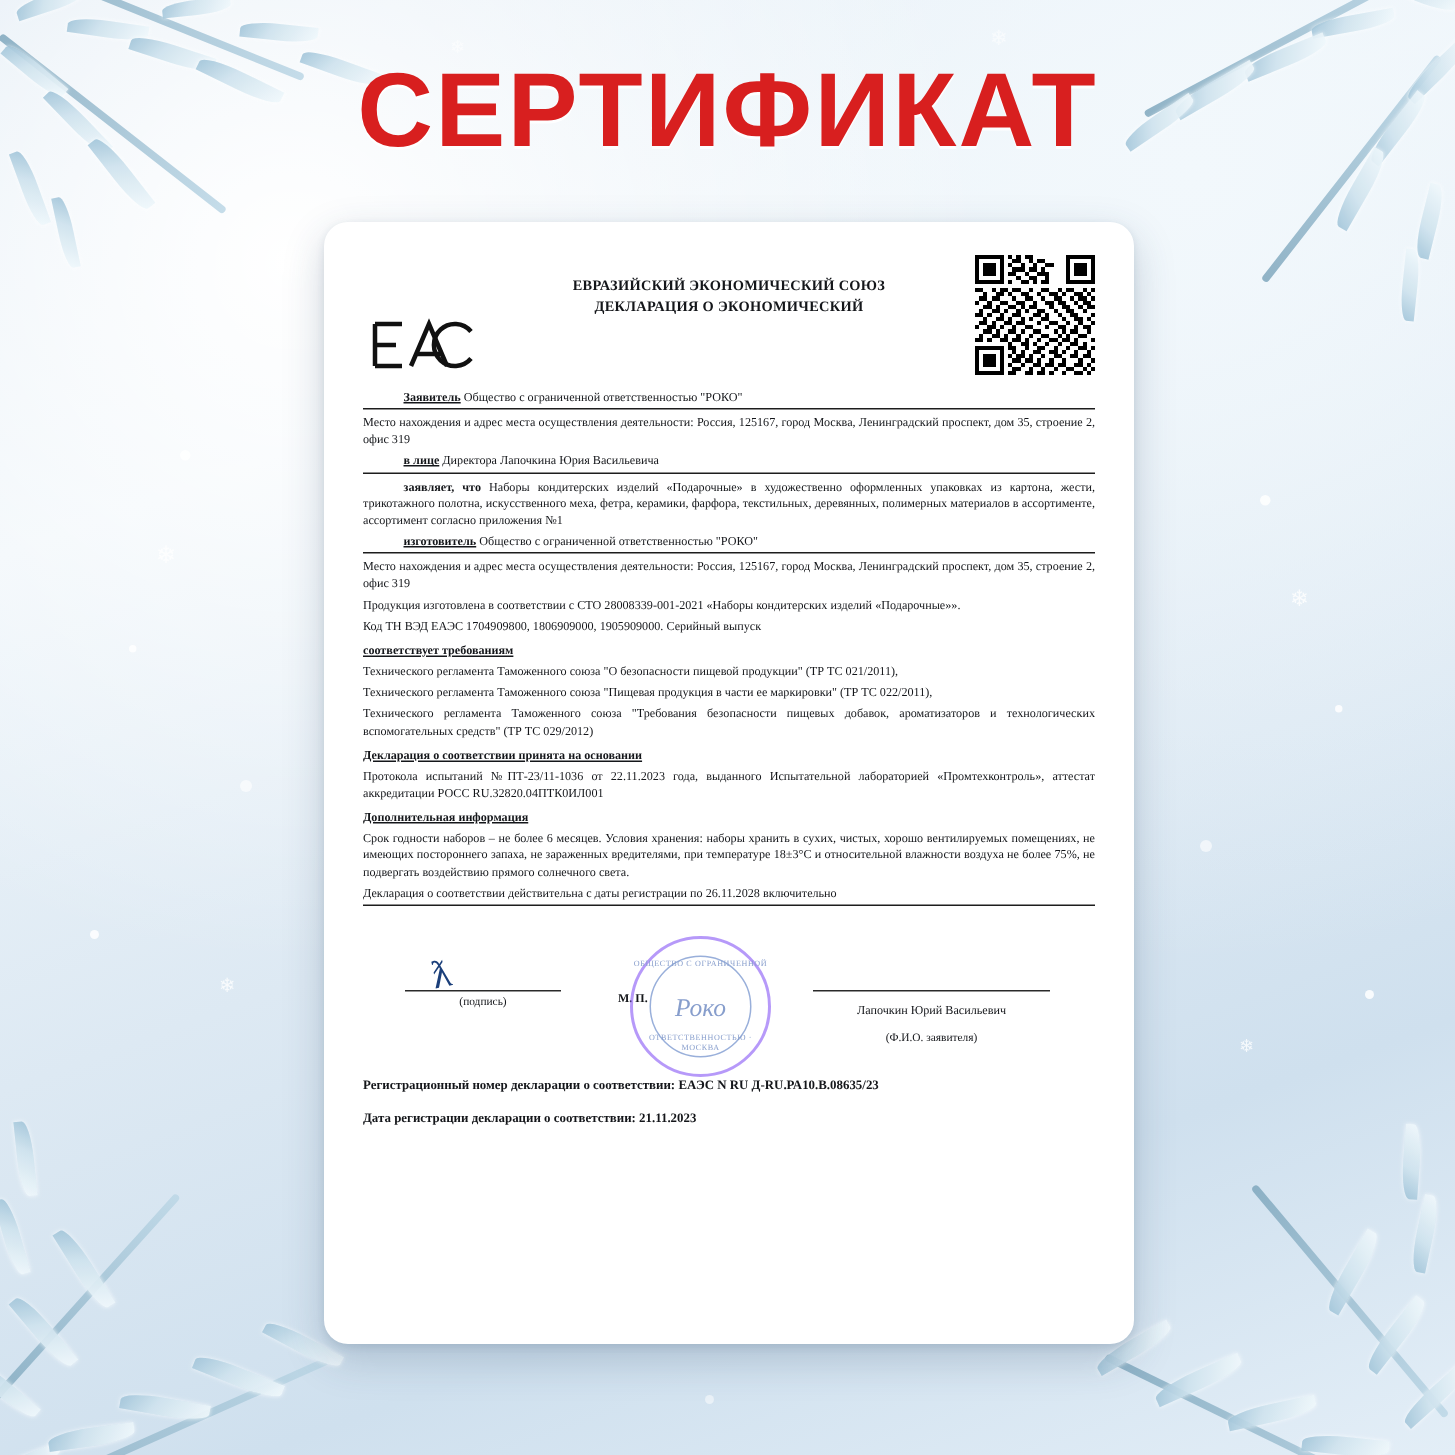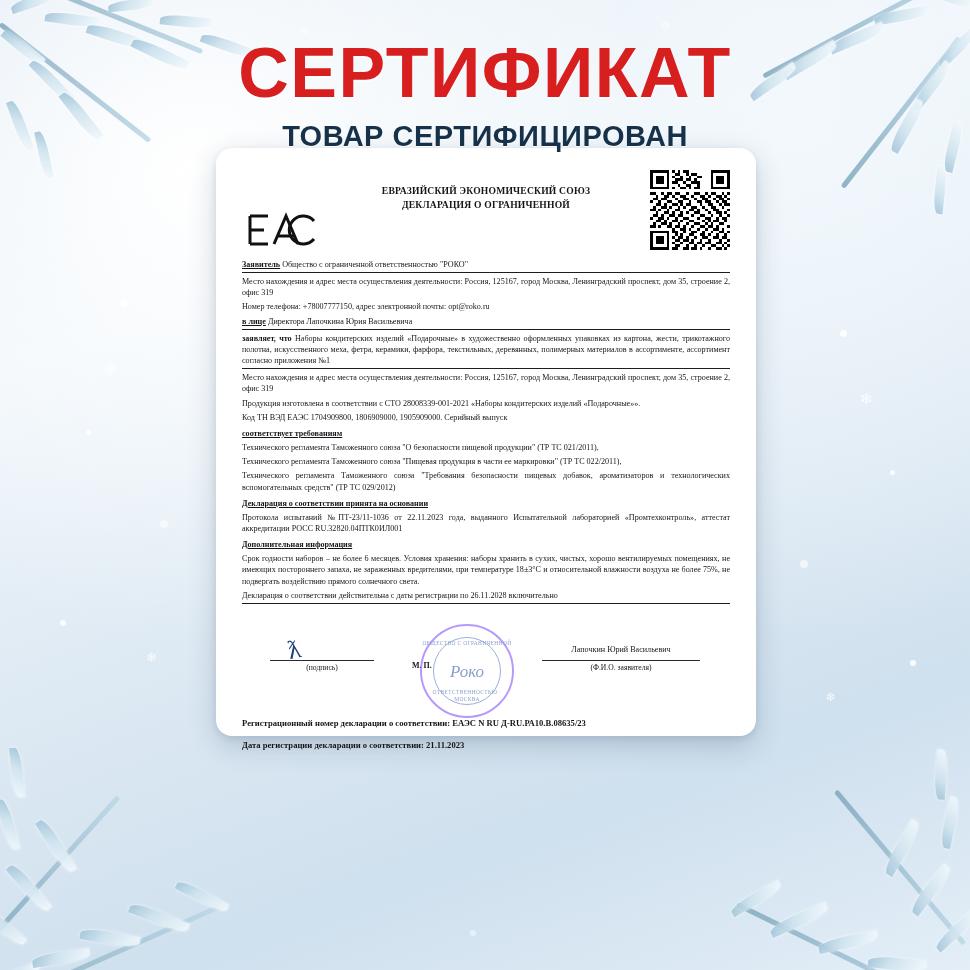--- a/index.html
+++ b/index.html
@@ -85,21 +85,21 @@
     color: #16314a;
     text-shadow: 0 1px 0 rgba(255,255,255,.8);
   }
 
   
   .doc {
     position: absolute;
     left: 216px;
     top: 148px;
     width: 540px;
-    height: 588px;
+    height: 748px;
     background: #ffffff;
     border-radius: 16px;
     box-shadow: 0 10px 28px rgba(40,70,100,.22), 0 2px 6px rgba(40,70,100,.12);
     padding: 22px 26px 18px 26px;
     box-sizing: border-box;
     z-index: 4;
     color: #14161a;
     font-size: 8.1px;
     line-height: 1.38;
   }
@@ -126,21 +126,21 @@
   .eac svg { display: block; }
   .qr {
     position: absolute;
     right: 0;
     top: 0;
     width: 80px;
     height: 80px;
   }
 
   .row { margin-top: 3px; }
-  .b { font-weight: bold; }
+  .b { font-weight: bold; margin-left: 27px; }
   .u { text-decoration: underline; }
   .just { text-align: justify; }
 
   .sect-label {
     font-weight: bold;
     text-decoration: underline;
     margin-top: 5px;
   }
 
   .sign-area {
@@ -156,21 +156,21 @@
   }
   .sign-l { left: 28px; width: 104px; }
   .sign-r { left: 300px; width: 158px; }
   .sign-cap {
     position: absolute;
     top: 33px;
     font-size: 7.6px;
     text-align: center;
   }
   .sign-cap-l { left: 28px; width: 104px; }
-  .sign-cap-r { left: 300px; width: 158px; }
+  .sign-cap-r { left: 300px; width: 158px; margin-top: 24px; }
   .mp {
     position: absolute;
     left: 170px;
     top: 30px;
     font-size: 8px;
     font-weight: bold;
   }
   .scribble {
     position: absolute;
     left: 46px;
@@ -302,36 +302,35 @@
   <div class="snow" style="left:470px;top:930px;width:6px;height:6px;opacity:.5;"></div>
   <div class="snowflake" style="left:104px;top:360px;font-size:16px;">❄</div>
   <div class="snowflake" style="left:146px;top:650px;font-size:13px;">❄</div>
   <div class="snowflake" style="left:860px;top:390px;font-size:15px;">❄</div>
   <div class="snowflake" style="left:826px;top:690px;font-size:12px;">❄</div>
   <div class="snowflake" style="left:300px;top:24px;font-size:12px;opacity:.55;">❄</div>
   <div class="snowflake" style="left:660px;top:18px;font-size:14px;opacity:.55;">❄</div>
 
   <div class="headline">
     <div class="title">СЕРТИФИКАТ</div>
-    <div class="subtitle">ТОВАР СЕРТИФИЦИРОВАН</div>
   </div>
 
   <div class="doc">
 
     <div class="doc-head">
       <div class="eac">
         <svg viewBox="0 0 72 36" width="72" height="36" aria-hidden="true">
           <path d="M4 4 L4 32 M4 4 L22 4 M4 18 L18 18 M4 32 L22 32" fill="none" stroke="#111" stroke-width="3"></path>
           <path d="M28 32 L40 4 L52 32 M32 24 L48 24" fill="none" stroke="#111" stroke-width="3"></path>
           <path d="M68 9 A14 14 0 1 0 68 27" fill="none" stroke="#111" stroke-width="3"></path>
         </svg>
       </div>
       <div class="titleblock">
         <div>ЕВРАЗИЙСКИЙ ЭКОНОМИЧЕСКИЙ СОЮЗ</div>
-        <div>ДЕКЛАРАЦИЯ О ОГРАНИЧЕННОЙ</div>
+        <div>ДЕКЛАРАЦИЯ О ЭКОНОМИЧЕСКИЙ</div>
       </div>
       <div class="qr">
         <svg viewBox="0 0 29 29" width="80" height="80" shape-rendering="crispEdges" aria-hidden="true">
           <rect width="29" height="29" fill="#fff"></rect>
           <g fill="#000">
             <rect x="0" y="0" width="7" height="1"></rect>
               <rect x="0" y="6" width="7" height="1"></rect>
             <rect x="0" y="0" width="1" height="7"></rect>
               <rect x="6" y="0" width="1" height="7"></rect>
             <rect x="2" y="2" width="3" height="3"></rect>
@@ -548,33 +547,36 @@
       </div>
     </div>
 
     <div class="row">
       <span class="b u">Заявитель</span>
       <span>Общество с ограниченной ответственностью "РОКО"</span>
     </div>
     <div class="hr"></div>
 
     <div class="row just">Место нахождения и адрес места осуществления деятельности: Россия, 125167, город Москва, Ленинградский проспект, дом 35, строение 2, офис 319</div>
-    <div class="row">Номер телефона: +78007777150, адрес электронной почты: opt@roko.ru</div>
 
     <div class="row">
       <span class="b u">в лице</span>
       <span>Директора Лапочкина Юрия Васильевича</span>
     </div>
     <div class="hr"></div>
 
     <div class="row just">
       <span class="b">заявляет, что</span>
       <span>Наборы кондитерских изделий «Подарочные» в художественно оформленных упаковках из картона, жести, трикотажного полотна, искусственного меха, фетра, керамики, фарфора, текстильных, деревянных, полимерных материалов в ассортименте, ассортимент согласно приложения №1</span>
     </div>
 
+    <div class="row">
+      <span class="b u">изготовитель</span>
+      <span>Общество с ограниченной ответственностью "РОКО"</span>
+    </div>
     <div class="hr"></div>
 
     <div class="row just">Место нахождения и адрес места осуществления деятельности: Россия, 125167, город Москва, Ленинградский проспект, дом 35, строение 2, офис 319</div>
     <div class="row just">Продукция изготовлена в соответствии с СТО 28008339-001-2021 «Наборы кондитерских изделий «Подарочные»».</div>
     <div class="row">Код ТН ВЭД ЕАЭС 1704909800, 1806909000, 1905909000. Серийный выпуск</div>
 
     <div class="sect-label">соответствует требованиям</div>
     <div class="row just">Технического регламента Таможенного союза "О безопасности пищевой продукции" (ТР ТС 021/2011),</div>
     <div class="row just">Технического регламента Таможенного союза "Пищевая продукция в части ее маркировки" (ТР ТС 022/2011),</div>
     <div class="row just">Технического регламента Таможенного союза "Требования безопасности пищевых добавок, ароматизаторов и технологических вспомогательных средств" (ТР ТС 029/2012)</div>

